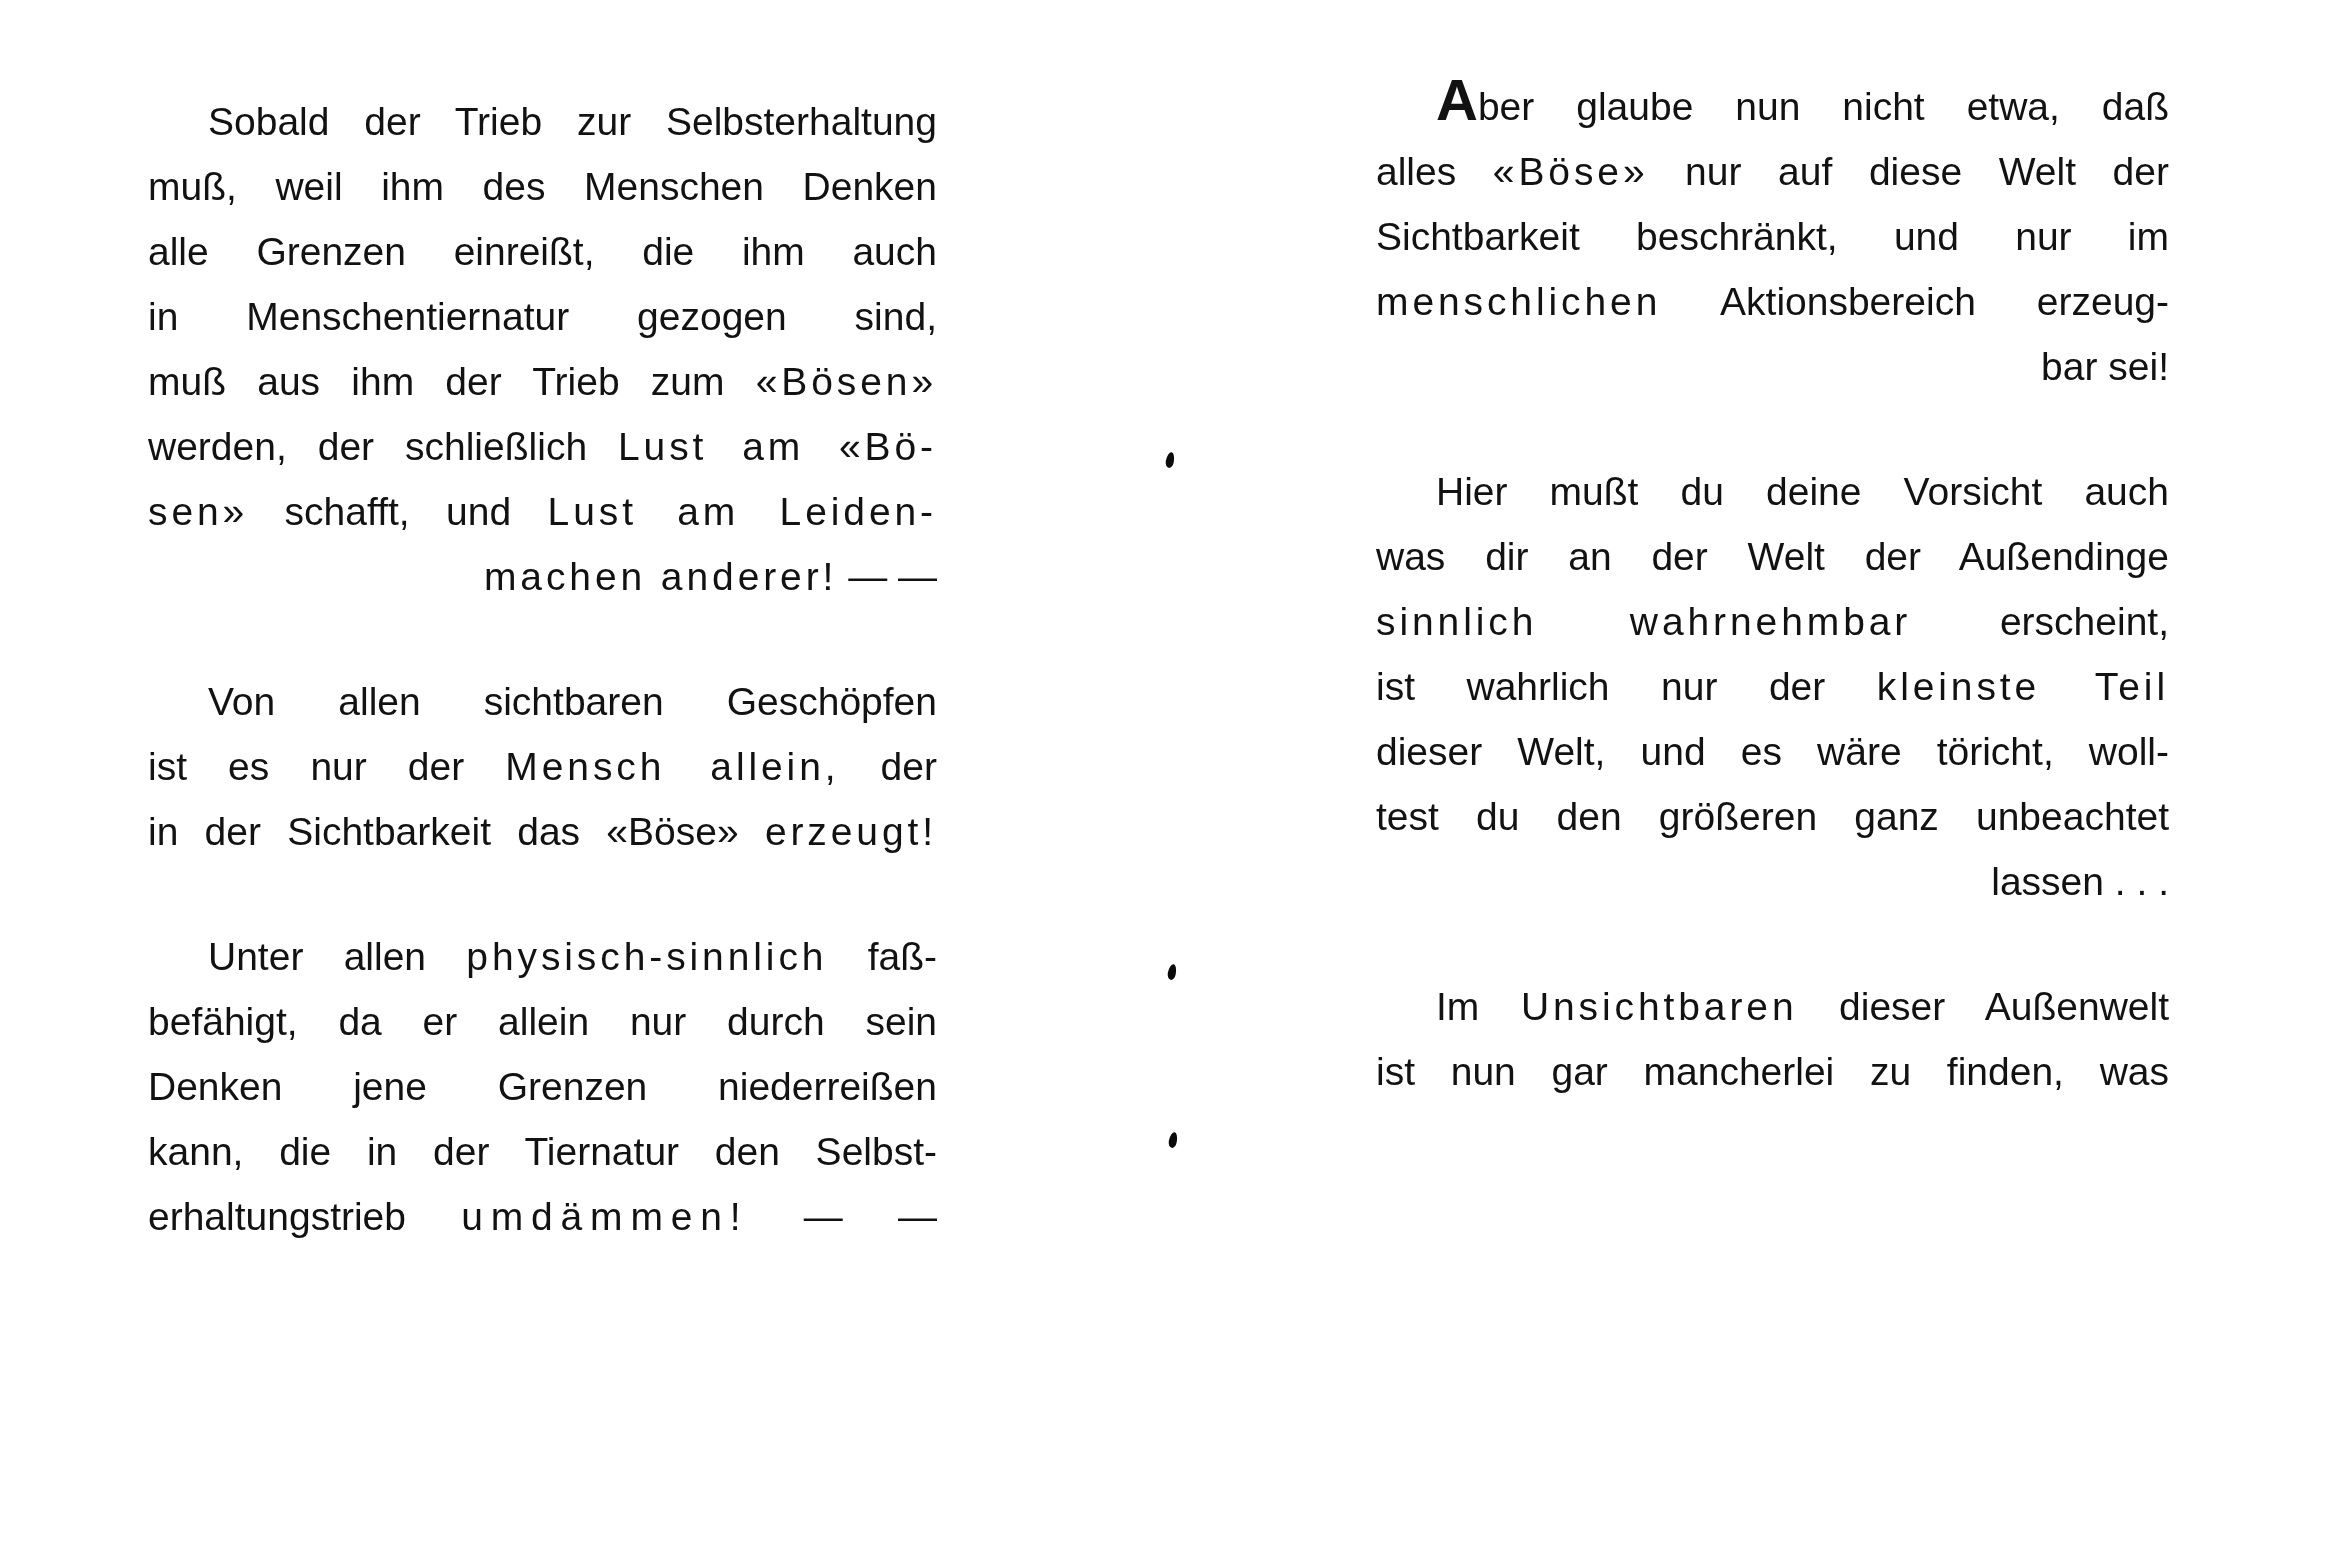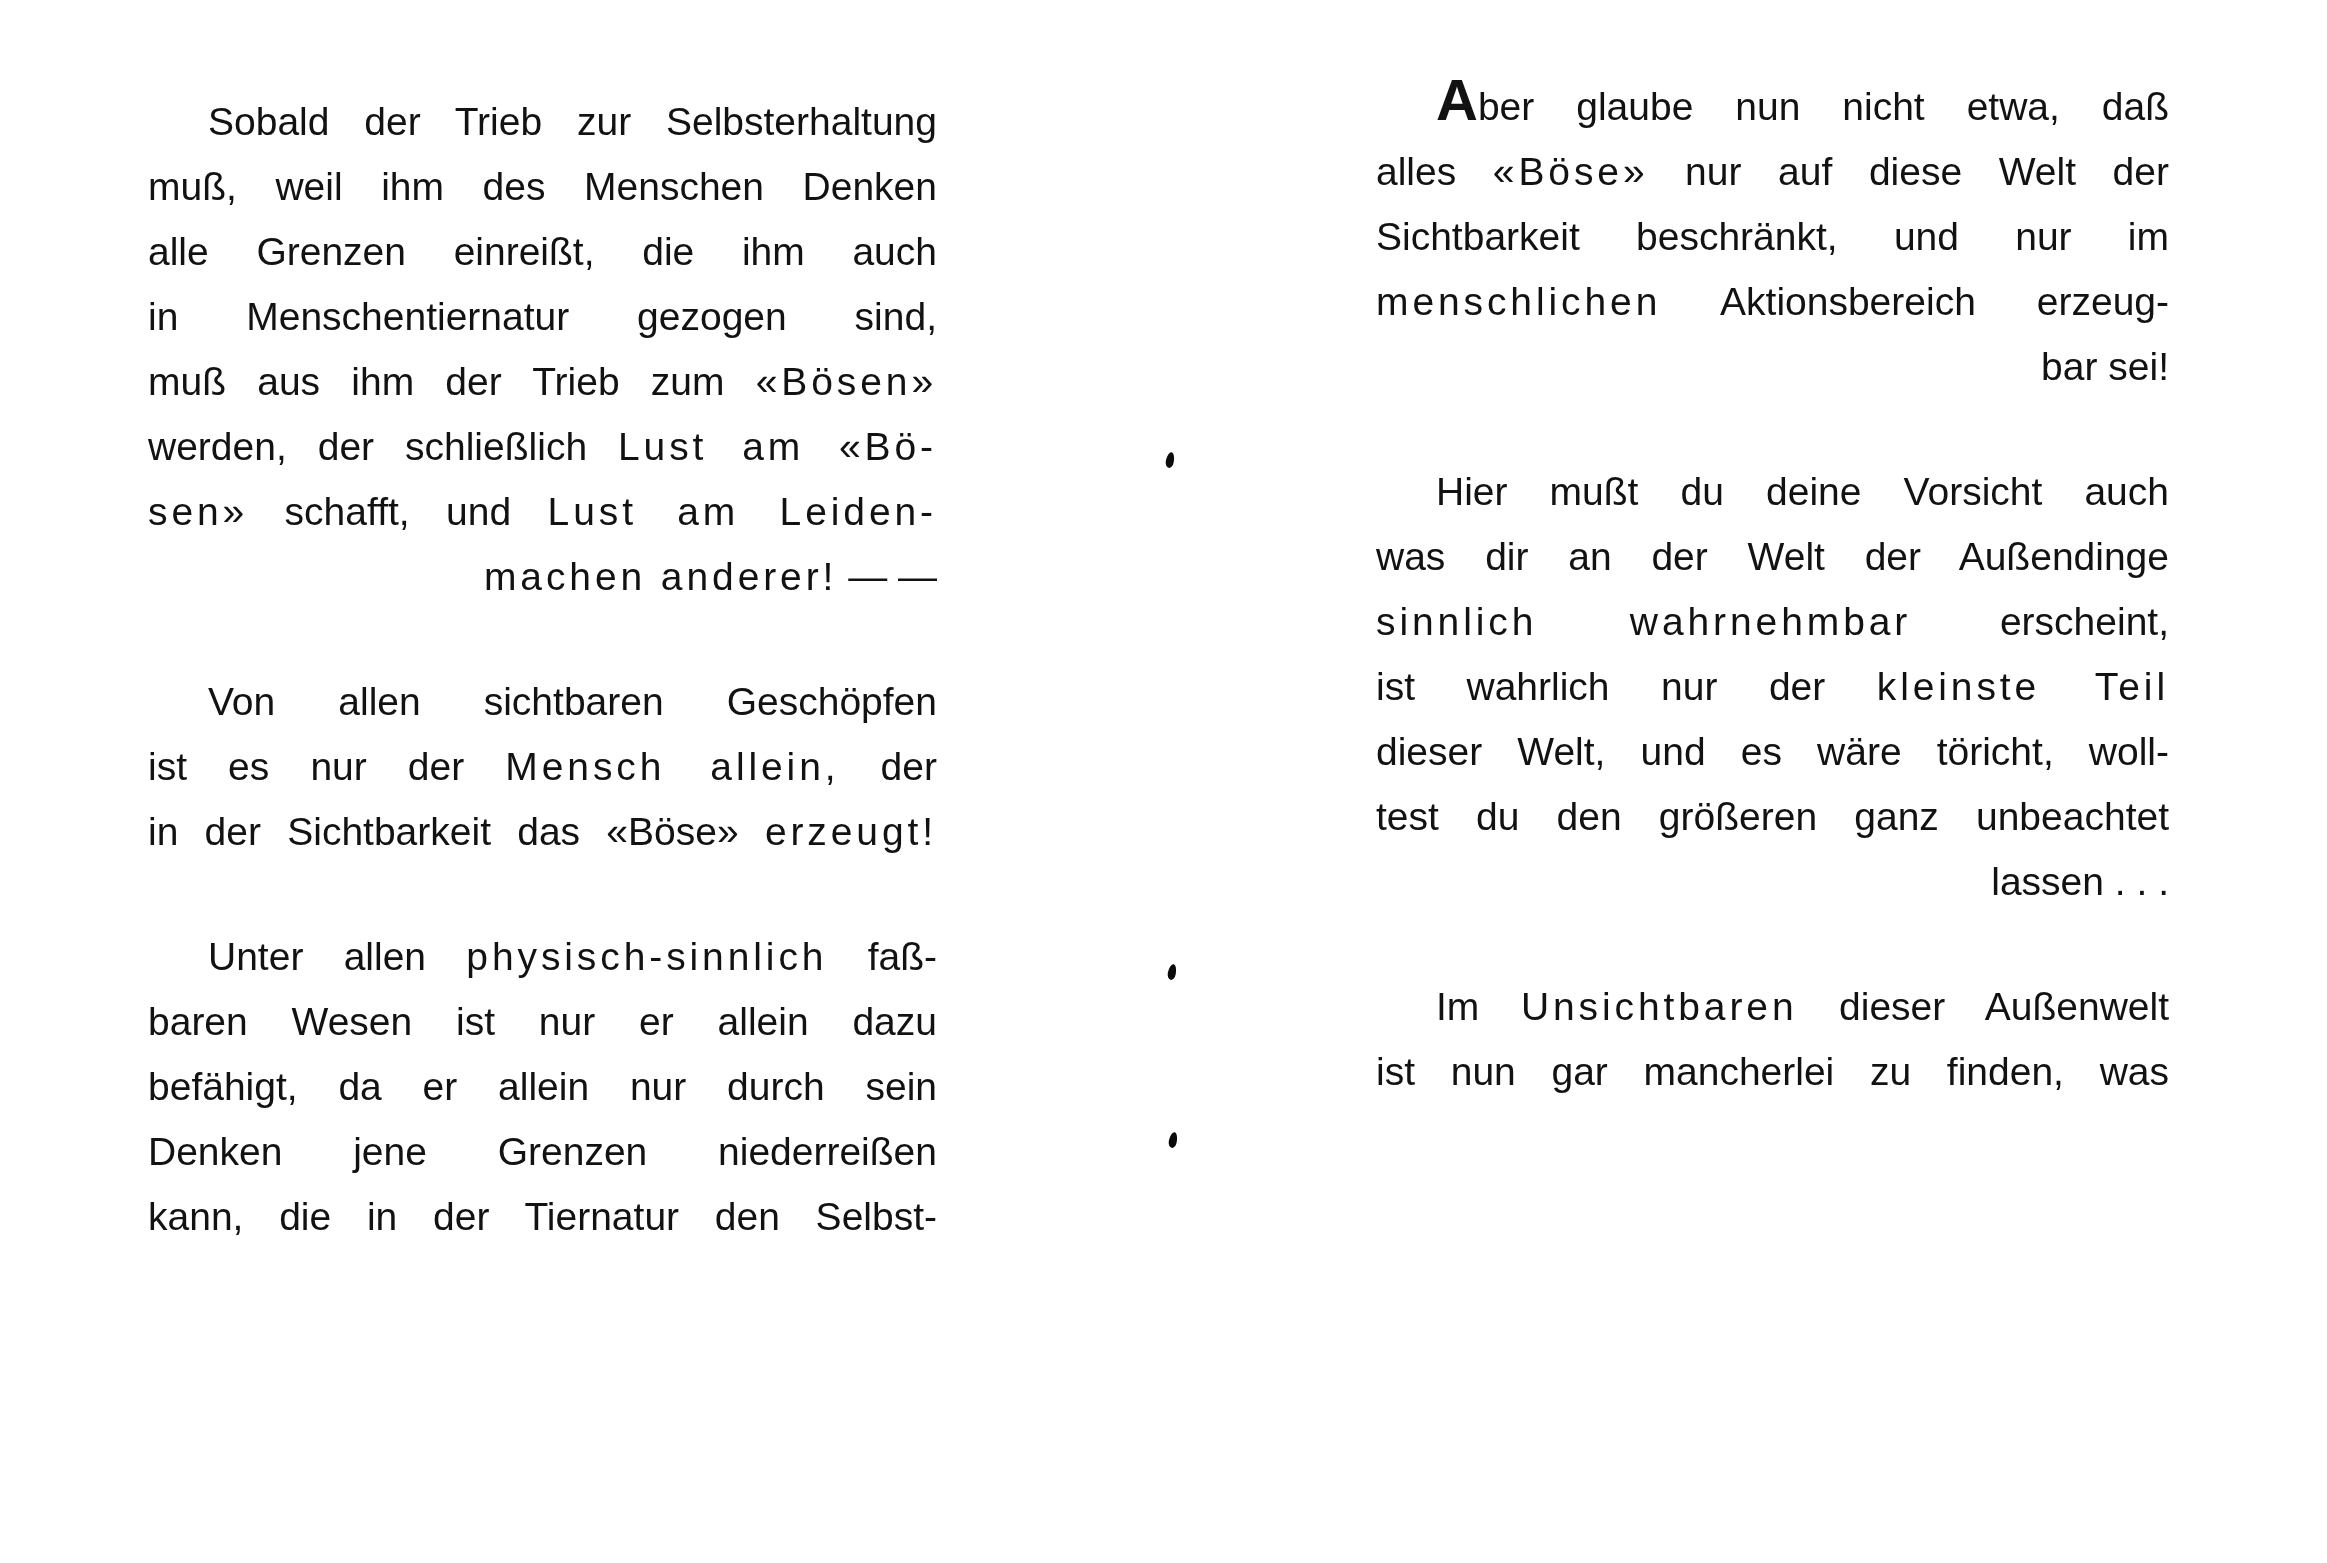--- a/index.html
+++ b/index.html
@@ -44,21 +44,20 @@
           <div class="line j"><span class="sperr">sen»</span><span> schafft, und </span><span class="sperr">Lust am Leiden-</span></div>
           <div class="line"><span class="sperr">machen anderer!</span><span> — —</span></div>
         </div>
         <div class="para">
           <div class="line j ind"><span>Von allen sichtbaren Geschöpfen</span></div>
           <div class="line j"><span>ist es nur der </span><span class="sperr">Mensch allein,</span><span> der</span></div>
           <div class="line j"><span>in der Sichtbarkeit das «Böse» </span><span class="sperr">erzeugt!</span></div>
         </div>
         <div class="para">
           <div class="line j ind"><span>Unter allen </span><span class="sperr">physisch-sinnlich</span><span> faß-</span></div>
-          <div class="line j"><span>baren Wesen ist nur er allein dazu</span></div>
           <div class="line j"><span>befähigt, da er allein nur durch sein</span></div>
           <div class="line j"><span>Denken jene Grenzen niederreißen</span></div>
           <div class="line j"><span>kann, die in der Tiernatur den Selbst-</span></div>
           <div class="line j"><span>erhaltungstrieb </span><span class="sperr-wide">umdämmen!</span><span> — —</span></div>
         </div>
       </div>
     <div class="page-number" id="left-num">70</div>
   </section>
 
   <section>

